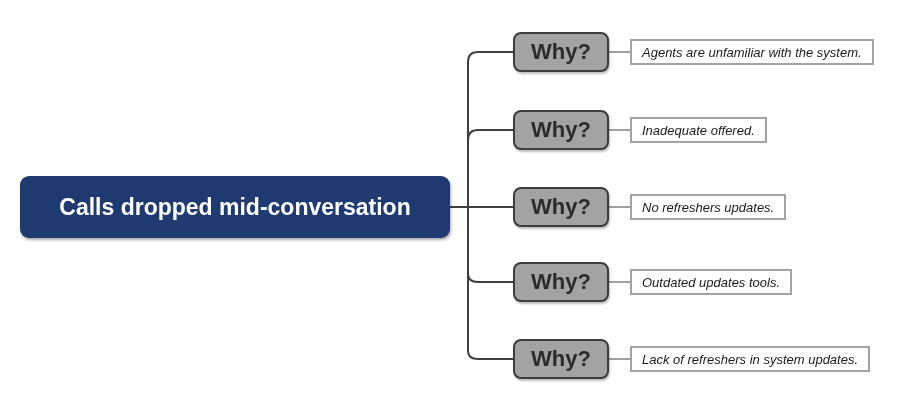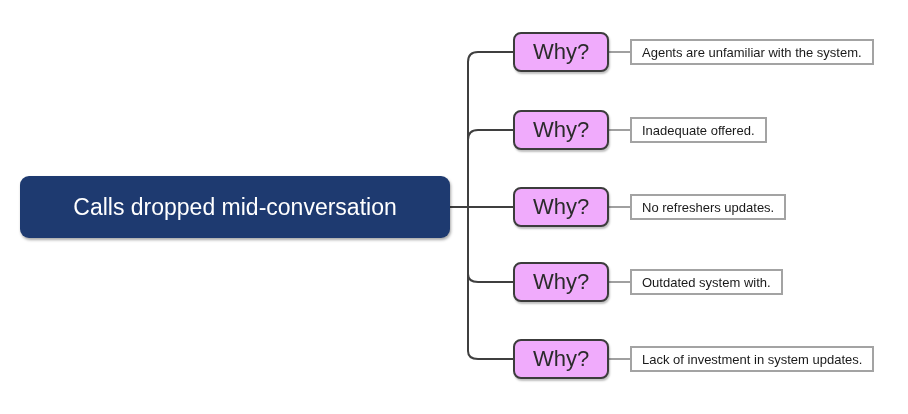--- a/index.html
+++ b/index.html
@@ -17,58 +17,59 @@
   }
   .root-topic {
     position: absolute;
     left: 20px;
     top: 176px;
     width: 430px;
     height: 62px;
     background: #1e3a70;
     border-radius: 9px;
     color: #ffffff;
-    font-weight: normal;
+    font-weight: bold;
     font-size: 23px;
     display: flex;
     align-items: center;
     justify-content: center;
     box-shadow: 1px 2px 3px rgba(0,0,0,0.35);
     box-sizing: border-box;
   }
   .why-box {
     position: absolute;
     left: 513px;
     width: 96px;
     height: 40px;
-    background: #f0abfc;
+    background: #a3a3a3;
     border: 2px solid #3c3c3c;
     border-radius: 8px;
     display: flex;
     align-items: center;
     justify-content: center;
-    font-weight: normal;
+    font-weight: bold;
     font-size: 22px;
     color: #2b2b2b;
     box-sizing: border-box;
     box-shadow: 1px 2px 2px rgba(0,0,0,0.25);
   }
   .answer-box {
     position: absolute;
     left: 630px;
     height: 26px;
     background: #ffffff;
     border: 2px solid #a3a3a3;
     box-sizing: border-box;
     display: flex;
     align-items: center;
     padding: 0 10px;
     font-size: 13px;
     color: #1a1a1a;
     white-space: nowrap;
+    font-style: italic;
   }
 </style>
 </head>
 <body>
 
 <div class="canvas">
 
   <svg class="connectors" width="908" height="414" viewBox="0 0 908 414">
     <g fill="none" stroke-width="2" stroke="#3f3f3f">
       <path d="M450 207 H513"></path>
@@ -91,18 +92,18 @@
   <div class="why-box" style="top:32px">Why?</div>
   <div class="answer-box" style="top:39px">Agents are unfamiliar with the system.</div>
 
   <div class="why-box" style="top:110px">Why?</div>
   <div class="answer-box" style="top:117px">Inadequate offered.</div>
 
   <div class="why-box" style="top:187px">Why?</div>
   <div class="answer-box" style="top:194px">No refreshers updates.</div>
 
   <div class="why-box" style="top:262px">Why?</div>
-  <div class="answer-box" style="top:269px">Outdated system with.</div>
+  <div class="answer-box" style="top:269px">Outdated updates tools.</div>
 
   <div class="why-box" style="top:339px">Why?</div>
-  <div class="answer-box" style="top:346px">Lack of investment in system updates.</div>
+  <div class="answer-box" style="top:346px">Lack of refreshers in system updates.</div>
 
 </div>
 
 </body></html>

